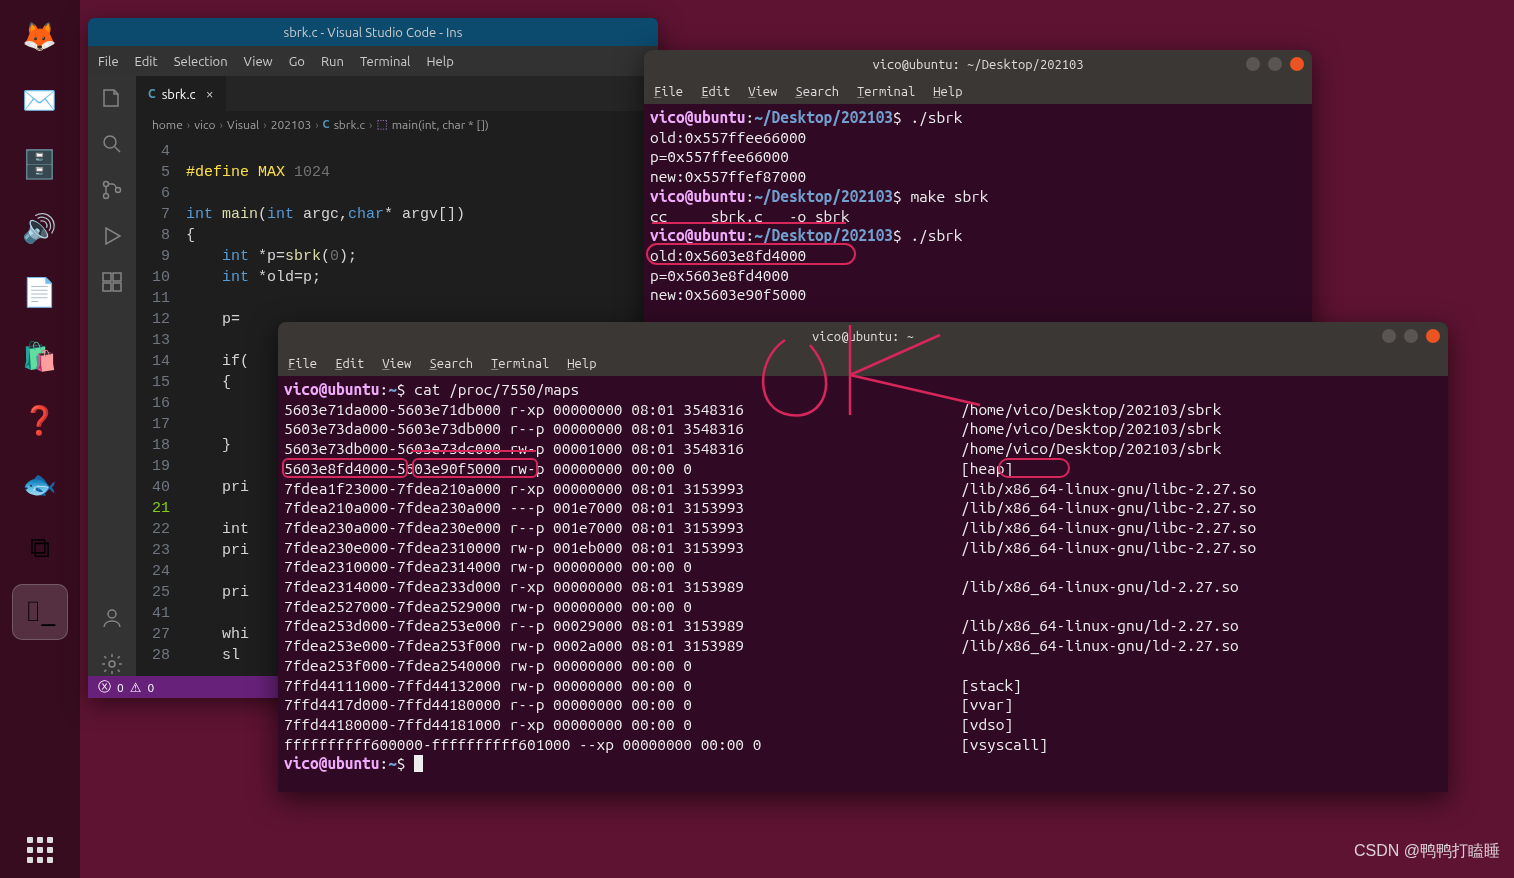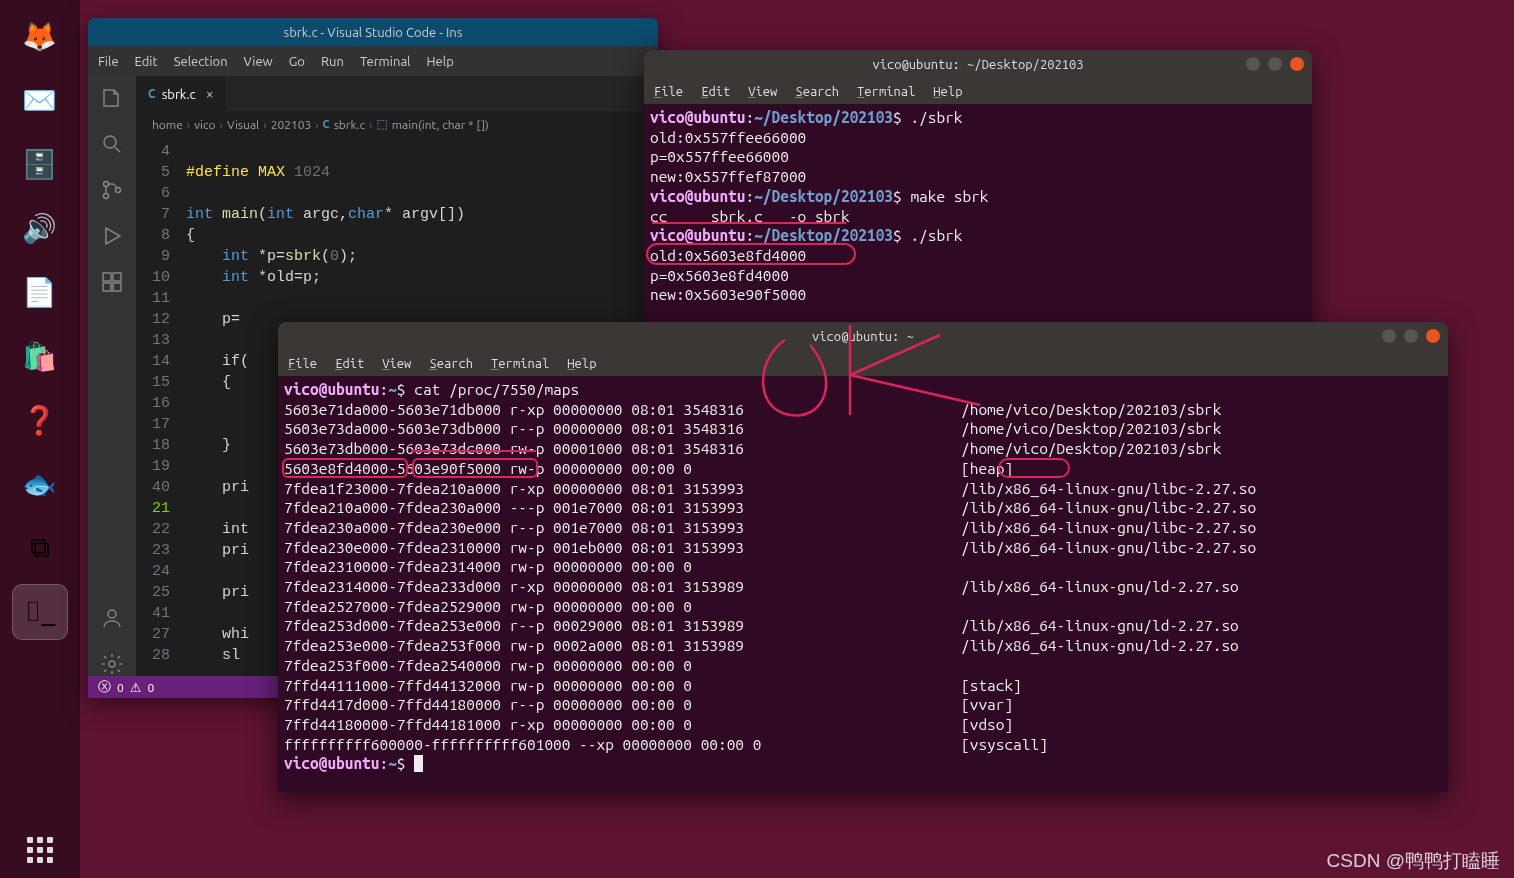--- a/index.html
+++ b/index.html
@@ -134,22 +134,22 @@
 .cmd { color: #eee; }
 .cursor-block { display:inline-block; width:9px; height:17px; background:#eee; vertical-align: text-bottom;}
 
 
 .anno { position:absolute; border: 2px solid #d6265a; border-radius: 14px; pointer-events:none;}
 .red-line { position:absolute; background: #d6265a; height: 2px; pointer-events:none;}
 .anno-path { position:absolute; pointer-events:none; }
 
 
 .watermark {
-  position: absolute; right: 14px; bottom: 4px;
-  color: rgba(240,240,240,0.85); font-size: 19px;
+  position: absolute; right: 14px; bottom: 16px;
+  color: rgba(240,240,240,0.85); font-size: 16px;
   font-family: sans-serif;
 }
 </style>
 </head>
 <body>
 
 <div class="dock">
   <div id="dock-items" style="display: flex; flex-direction: column; gap: 8px;">
       <div class="dock-item">🦊</div>
       <div class="dock-item">✉️</div>

